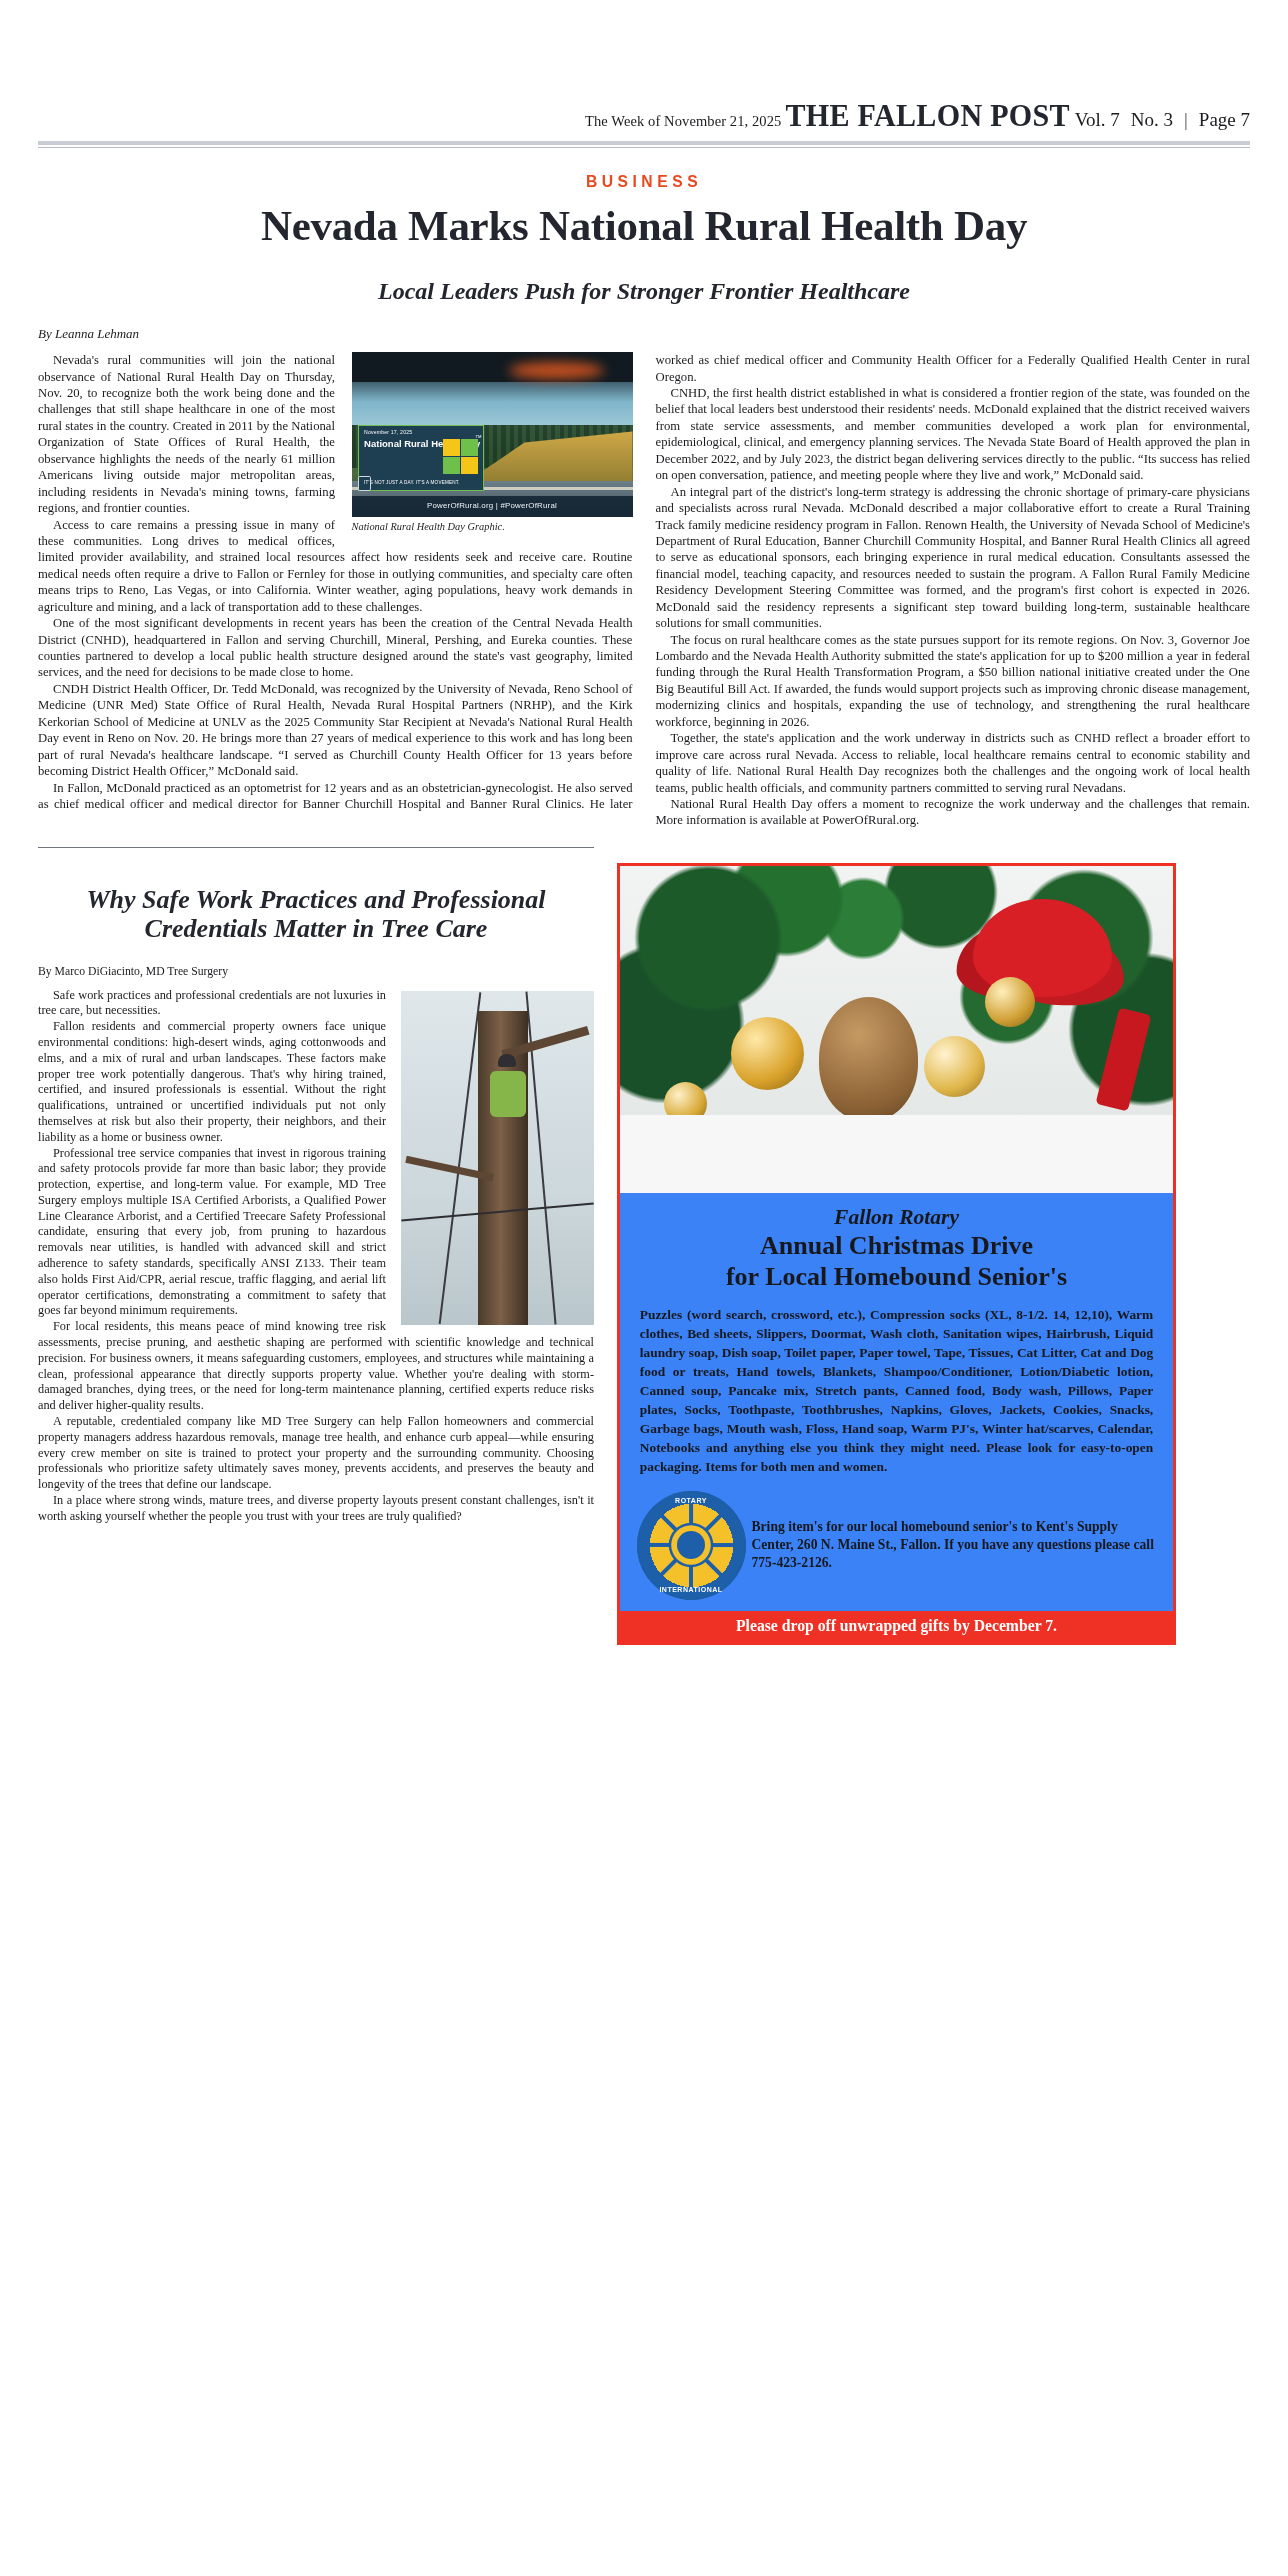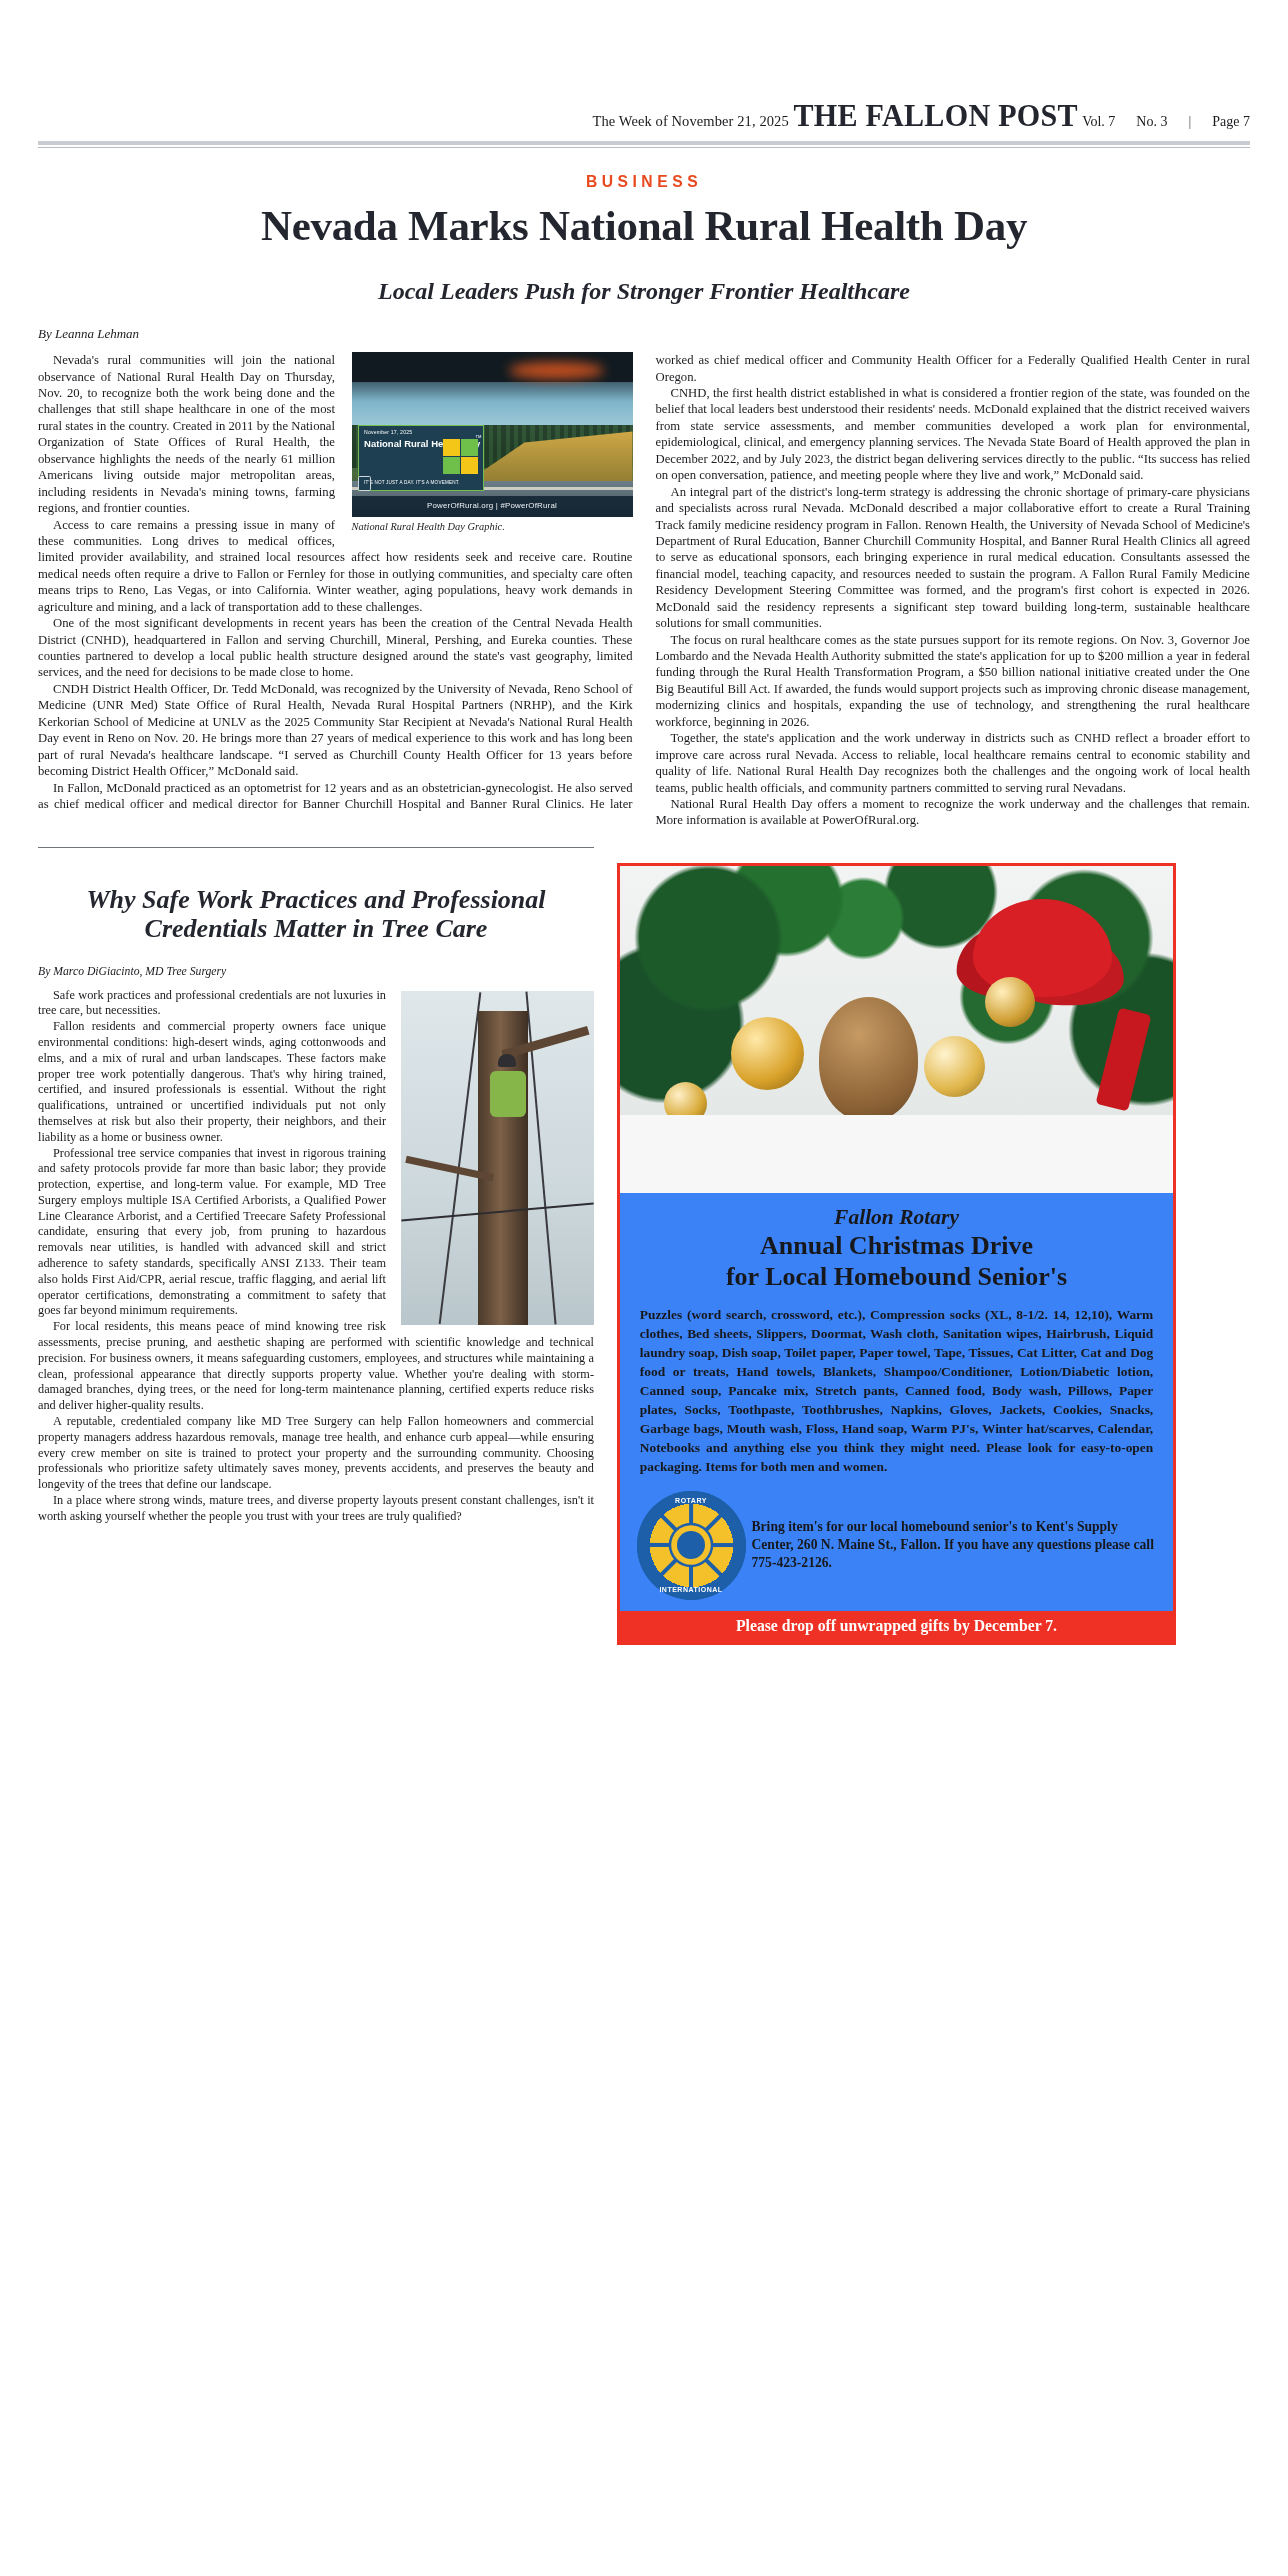--- a/index.html
+++ b/index.html
@@ -4,21 +4,21 @@
 <style>
   html,body{margin:0;padding:0;background:#ffffff;}
   body{width:1288px;height:2576px;font-family:"Liberation Serif",serif;color:#1b1b1f;}
   .page{width:1288px;height:2576px;position:relative;box-sizing:border-box;padding:0 38px;}
 
   
   .masthead{display:flex;align-items:baseline;justify-content:flex-end;padding-top:98px;}
   .mh-date{font-size:14.5px;letter-spacing:0.1px;white-space:nowrap;}
   .mh-title{font-family:"Liberation Serif",serif;font-weight:700;font-size:31px;letter-spacing:0.3px;
             color:#23262e;white-space:nowrap;transform:scaleX(.97);}
-  .mh-right{font-size:14px;white-space:nowrap;display:flex;gap:21px;align-items:baseline;}
+  .mh-right{font-size:19px;white-space:nowrap;display:flex;gap:11px;align-items:baseline;}
   .mh-right .sep{color:#555;}
   .rule-wrap{margin-top:6.6px;}
   .rule-thick{height:4.1px;background:#c9ccd2;}
   .rule-thin{height:1.2px;background:#b9bcc3;margin-top:2.1px;}
 
   
   .kicker{text-align:center;margin-top:25px;font-family:"Liberation Sans",sans-serif;font-weight:700;
           font-size:15.7px;letter-spacing:4.5px;color:#e8491f;}
   .headline{text-align:center;font-weight:700;font-size:43px;line-height:1.04;margin-top:13.2px;
             color:#23262e;letter-spacing:-0.3px;}
@@ -66,21 +66,21 @@
 
   
   .mid-rule{margin-top:18px;height:1.3px;background:#6f737a;width:556px;}
 
   
   .lower{margin-top:15px;display:flex;gap:23px;align-items:flex-start;}
   .lower-left{width:556px;}
   .lower-right{width:559px;}
 
   .h2{text-align:center;font-weight:700;font-style:italic;font-size:26px;line-height:1.12;color:#23262e;}
-  .byline2{font-style:italic;font-size:11.7px;margin-top:11.6px;}
+  .byline2{font-size:11.7px;margin-top:11.6px;}
   .art2{margin-top:10px;font-size:12.3px;line-height:1.285;text-align:justify;hyphens:auto;}
   .art2 p{margin:0;text-indent:15px;}
   .tree-fig{float:right;width:193px;height:334px;margin:3.3px 0 5px 15px;position:relative;overflow:hidden;
       background:linear-gradient(#dfe7ea,#cdd8dc 60%,#b9c6cb);}
   .tree-fig .trunk{position:absolute;left:40%;top:6%;width:26%;height:94%;
       background:linear-gradient(90deg,#4b3a2b,#7d6148 45%,#3e2f23);}
   .tree-fig .limb{position:absolute;left:52%;top:14%;width:46%;height:9px;background:#5d4633;transform:rotate(-16deg);}
   .tree-fig .limb2{position:absolute;left:2%;top:52%;width:46%;height:7.4px;background:#5d4633;transform:rotate(12deg);}
   .tree-fig .climber{position:absolute;left:46%;top:24%;width:36px;height:46px;background:#86b64a;border-radius:5.8px;}
   .tree-fig .helmet{position:absolute;left:50%;top:19%;width:18px;height:13.2px;background:#2f2f33;border-radius:8.3px 8.3px 2.5px 2.5px;}

